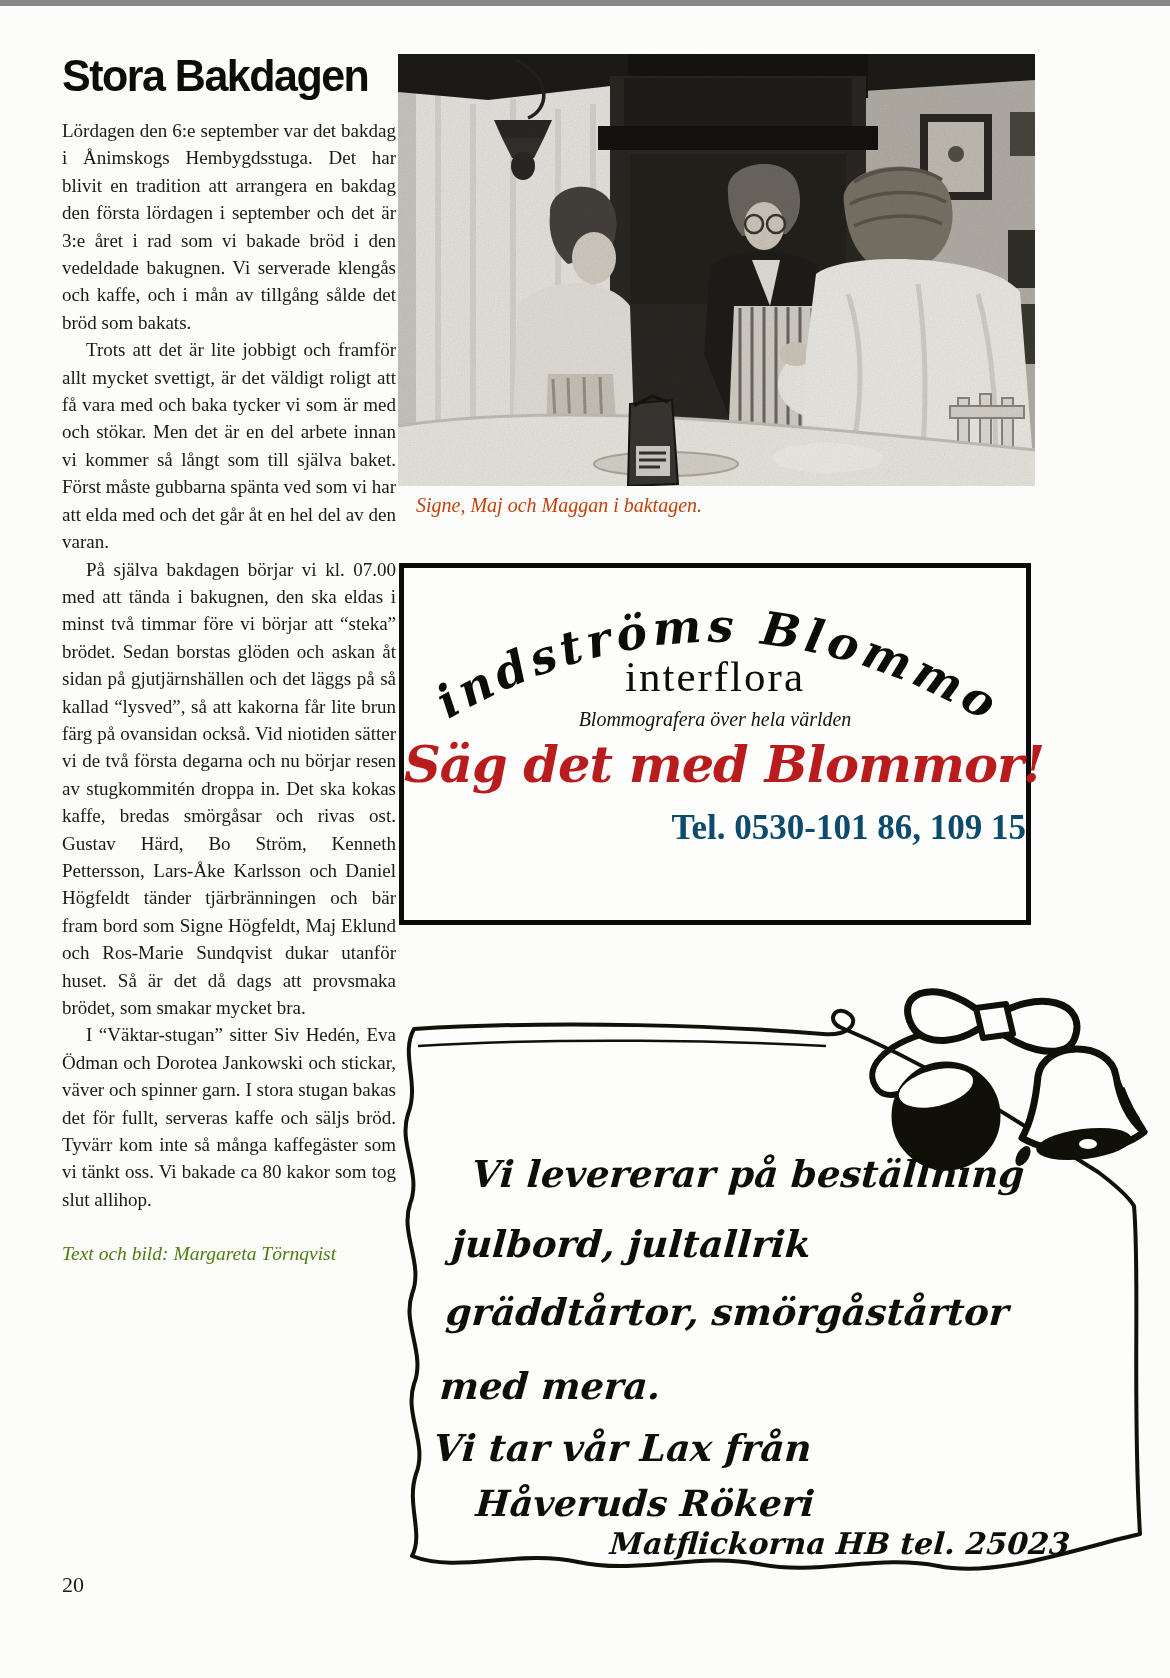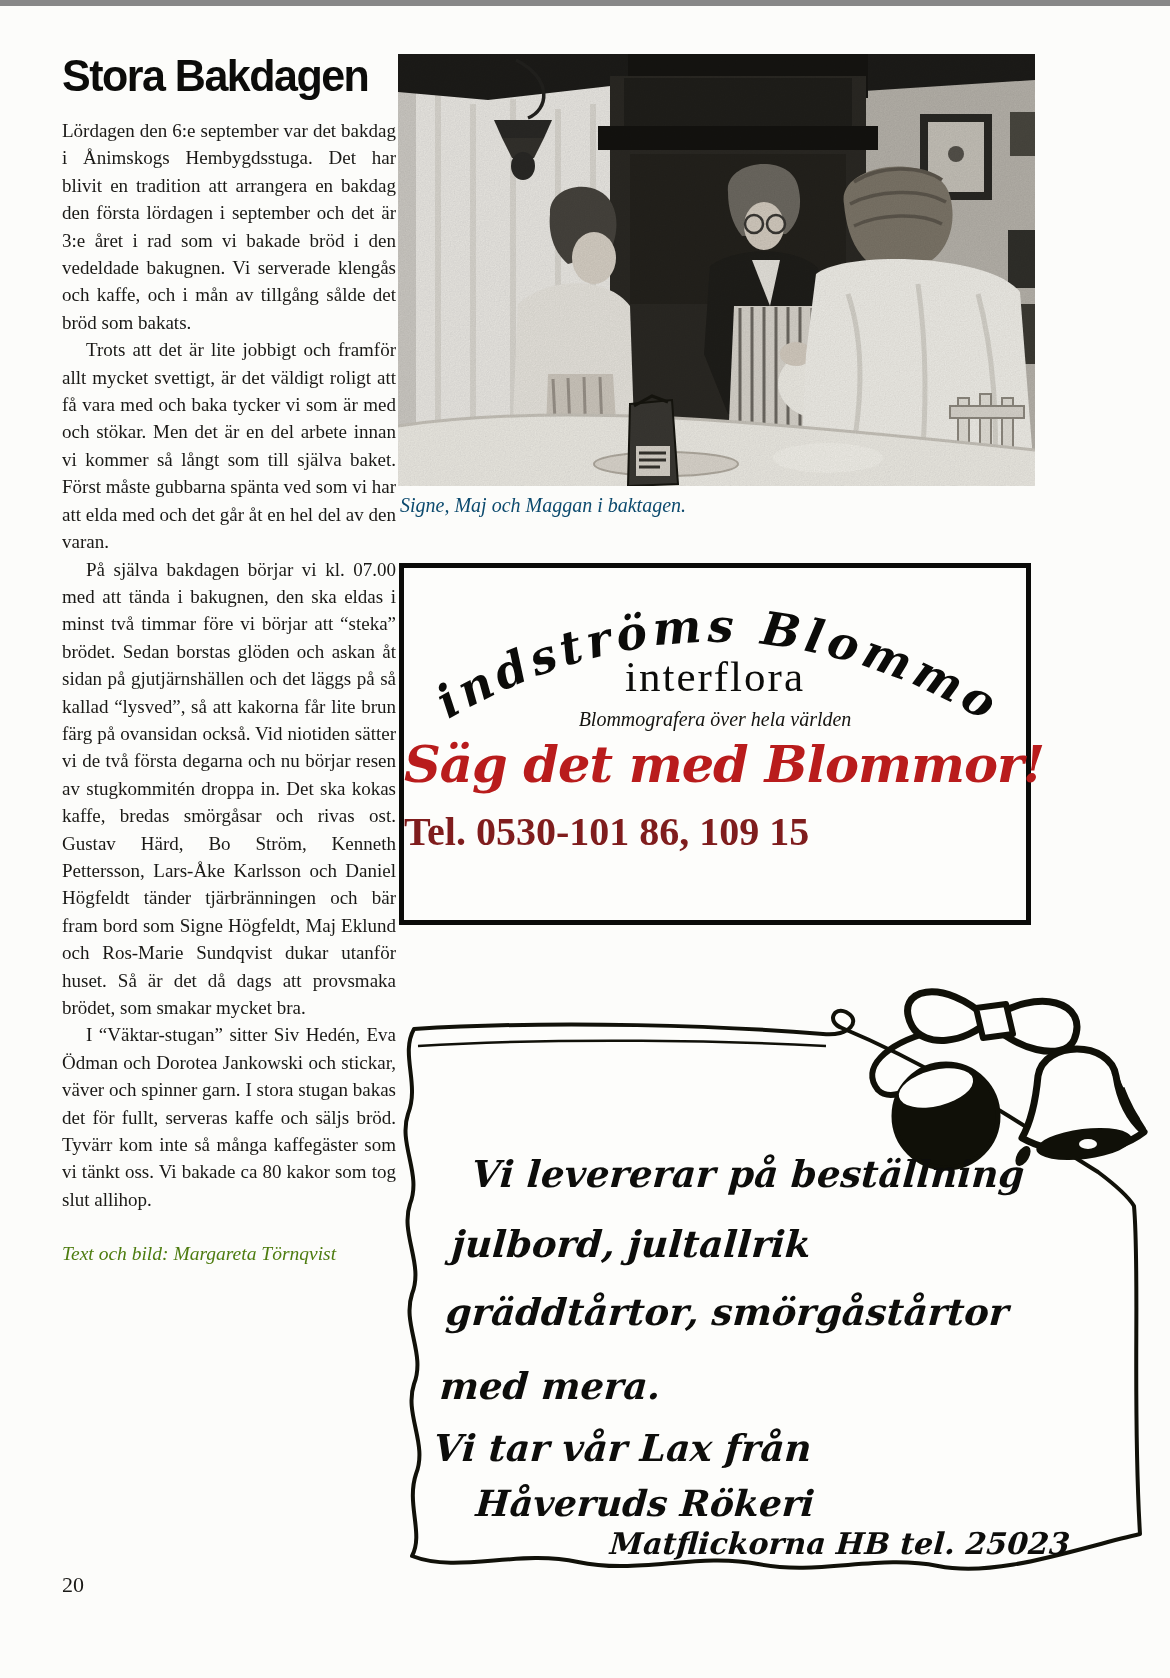--- a/index.html
+++ b/index.html
@@ -50,22 +50,22 @@
   .col-right{
     position:absolute;left:398px;top:48px;width:772px;height:1600px;
   }
   .photo{
     position:absolute;left:0;top:0;width:637px;height:432px;
     background:#cfccc6;
     overflow:hidden;
   }
   .photo svg{display:block;width:100%;height:100%;}
   .photo-caption{
-    position:absolute;left:2px;top:440px;width:630px;
-    font-size:20px;font-style:italic;color:#0c4a6e;
+    position:absolute;left:18px;top:440px;width:630px;
+    font-size:20px;font-style:italic;color:#c2410c;
   }
   
   .ad-box{
     position:absolute;left:1px;top:509px;width:622px;height:352px;
     border:5px solid #0b0b09;
     background:#fdfdfb;
   }
   .ad-arch{position:absolute;left:0;top:6px;width:622px;height:165px;}
   .ad-interflora{
     position:absolute;left:0;top:84px;width:100%;
@@ -79,21 +79,21 @@
   .ad-slogan{
     position:absolute;left:0;top:166px;width:100%;
     text-align:center;
     font-family:"DejaVu Serif", serif;
     font-style:italic;font-weight:bold;
     font-size:51px;letter-spacing:-1px;color:#b91c1c;
     white-space:nowrap;
   }
   .ad-phone{
     position:absolute;left:0;top:240px;width:100%;
-    text-align:left;font-weight:bold;font-size:40px;color:#7f1d1d;
+    text-align:right;font-weight:bold;font-size:35px;color:#0c4a6e;
     font-family:"Liberation Serif", serif;
   }
   .ad-hours{
     position:absolute;left:0;top:282px;width:100%;
     text-align:center;font-style:italic;font-size:24px;color:#14130f;
   }
   
   .scroll-ad{
     position:absolute;left:0;top:880px;width:768px;height:660px;
   }

